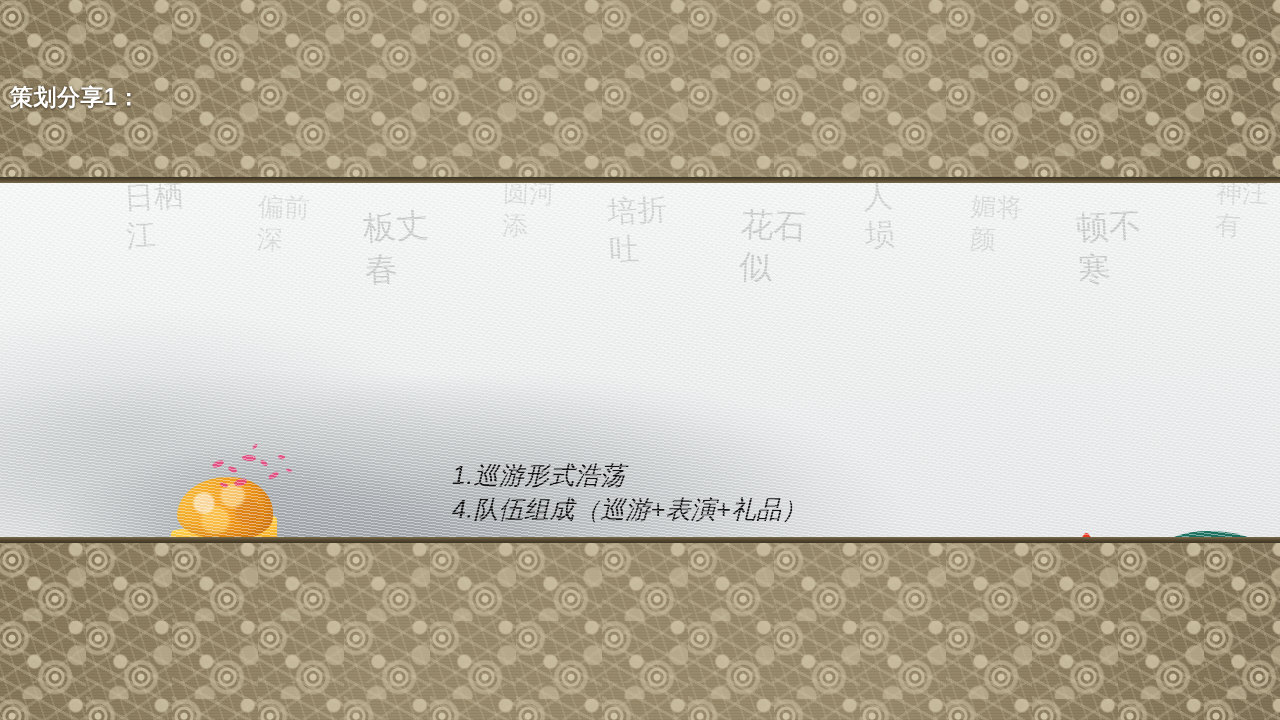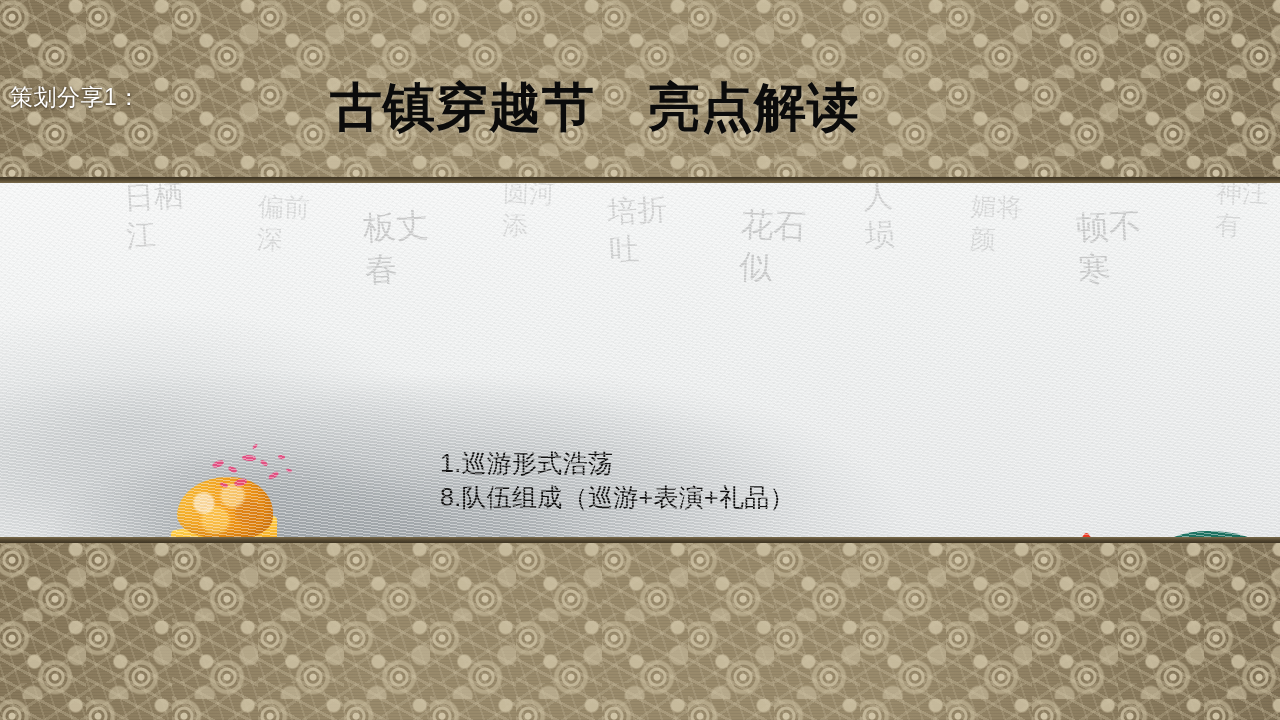--- a/index.html
+++ b/index.html
@@ -53,21 +53,21 @@
   }
   .band-edge.top{top:177px;}
   .band-edge.bottom{top:537px;
     background:linear-gradient(180deg,#7b6c4c,#584b33 45%,#3e3524);}
 
   
   #header-bar{position:absolute;top:0;left:0;width:1280px;height:180px;}
 
   #share-label{
     position:absolute;left:10px;top:82px;
-    font-size:23px;font-weight:normal;color:#ffffff;
+    font-size:23px;font-weight:bold;color:#ffffff;
     letter-spacing:.5px;
     text-shadow:0 1px 2px rgba(60,48,28,.85), 0 0 3px rgba(60,48,28,.6);
     white-space:nowrap;
   }
   #slide-title{
     position:absolute;left:330px;top:73px;
     font-size:52px;font-weight:bold;color:#0b0b0b;
     letter-spacing:1px;white-space:pre;
     text-shadow:0 2px 3px rgba(255,255,255,.12);
   }
@@ -151,21 +151,21 @@
   
   .petal{position:absolute;background:#e8417a;border-radius:60% 40% 55% 45%;opacity:.88;}
 
   
   #bullets{
     position:absolute;left:440px;top:263px;
     font-size:25px;line-height:1.37;color:#101010;
     letter-spacing:.3px;white-space:nowrap;
   }
   #bullets li{list-style:none;}
-  #bullets ol{margin:0;padding:0;}
+  #bullets ol{margin:12px;padding:0;font-style:italic;}
 
   
   #lotus-right{position:absolute;left:980px;top:320px;width:300px;height:220px;overflow:hidden;}
   .leaf{position:absolute;background:linear-gradient(150deg,#1f7a6a,#14604f 60%,#0d4a3c);}
   .leaf.l1{left:148px;top:28px;width:170px;height:128px;border-radius:52% 60% 46% 58% / 58% 50% 60% 48%;}
 
   .lotus{position:absolute;}
   .lotus .pt{
     position:absolute;left:50%;top:50%;
     width:17px;height:52px;margin:-46px 0 0 -8px;
@@ -177,21 +177,20 @@
 </head>
 <body>
 
 <div id="slide">
 
   <div class="damask top"></div>
   <div class="band-edge top"></div>
 
   <div id="header-bar">
     <div id="share-label">策划分享1：</div>
-    <div id="slide-title">古镇穿越节　亮点解读</div>
   </div>
 
   <div id="panel">
 
     <div id="calligraphy">
         <div class="calli-col" style="margin-top: 0px;">日栖江</div>
         <div class="calli-col" style="margin-top: 14px;">偏前深</div>
         <div class="calli-col" style="margin-top: 28px;">板丈春</div>
         <div class="calli-col" style="margin-top: 0px;">圆河添</div>
         <div class="calli-col" style="margin-top: 14px;">培折吐</div>
@@ -221,21 +220,21 @@
         <div class="petal" style="left: 268px; top: 290px; width: 11px; height: 5px; transform: rotate(-25deg);"></div>
         <div class="petal" style="left: 278px; top: 272px; width: 7px; height: 4px; transform: rotate(12deg);"></div>
         <div class="petal" style="left: 220px; top: 300px; width: 8px; height: 4px; transform: rotate(22deg);"></div>
         <div class="petal" style="left: 252px; top: 262px; width: 6px; height: 3px; transform: rotate(-40deg);"></div>
         <div class="petal" style="left: 286px; top: 286px; width: 6px; height: 3px; transform: rotate(18deg);"></div>
       </div>
 
     <div id="bullets">
       <ol>
           <li>1.巡游形式浩荡</li>
-          <li>8.队伍组成（巡游+表演+礼品）</li>
+          <li>4.队伍组成（巡游+表演+礼品）</li>
         </ol>
     </div>
 
     <div id="lotus-right">
       <div class="leaf l1"></div>
 
       <div class="lotus" id="lotus-a" style="left:56px;top:26px;width:100px;height:100px;">
           <div class="pt" style="transform: rotate(0deg);"></div>
           <div class="pt" style="transform: rotate(32.7273deg);"></div>
           <div class="pt" style="transform: rotate(327.273deg);"></div>

